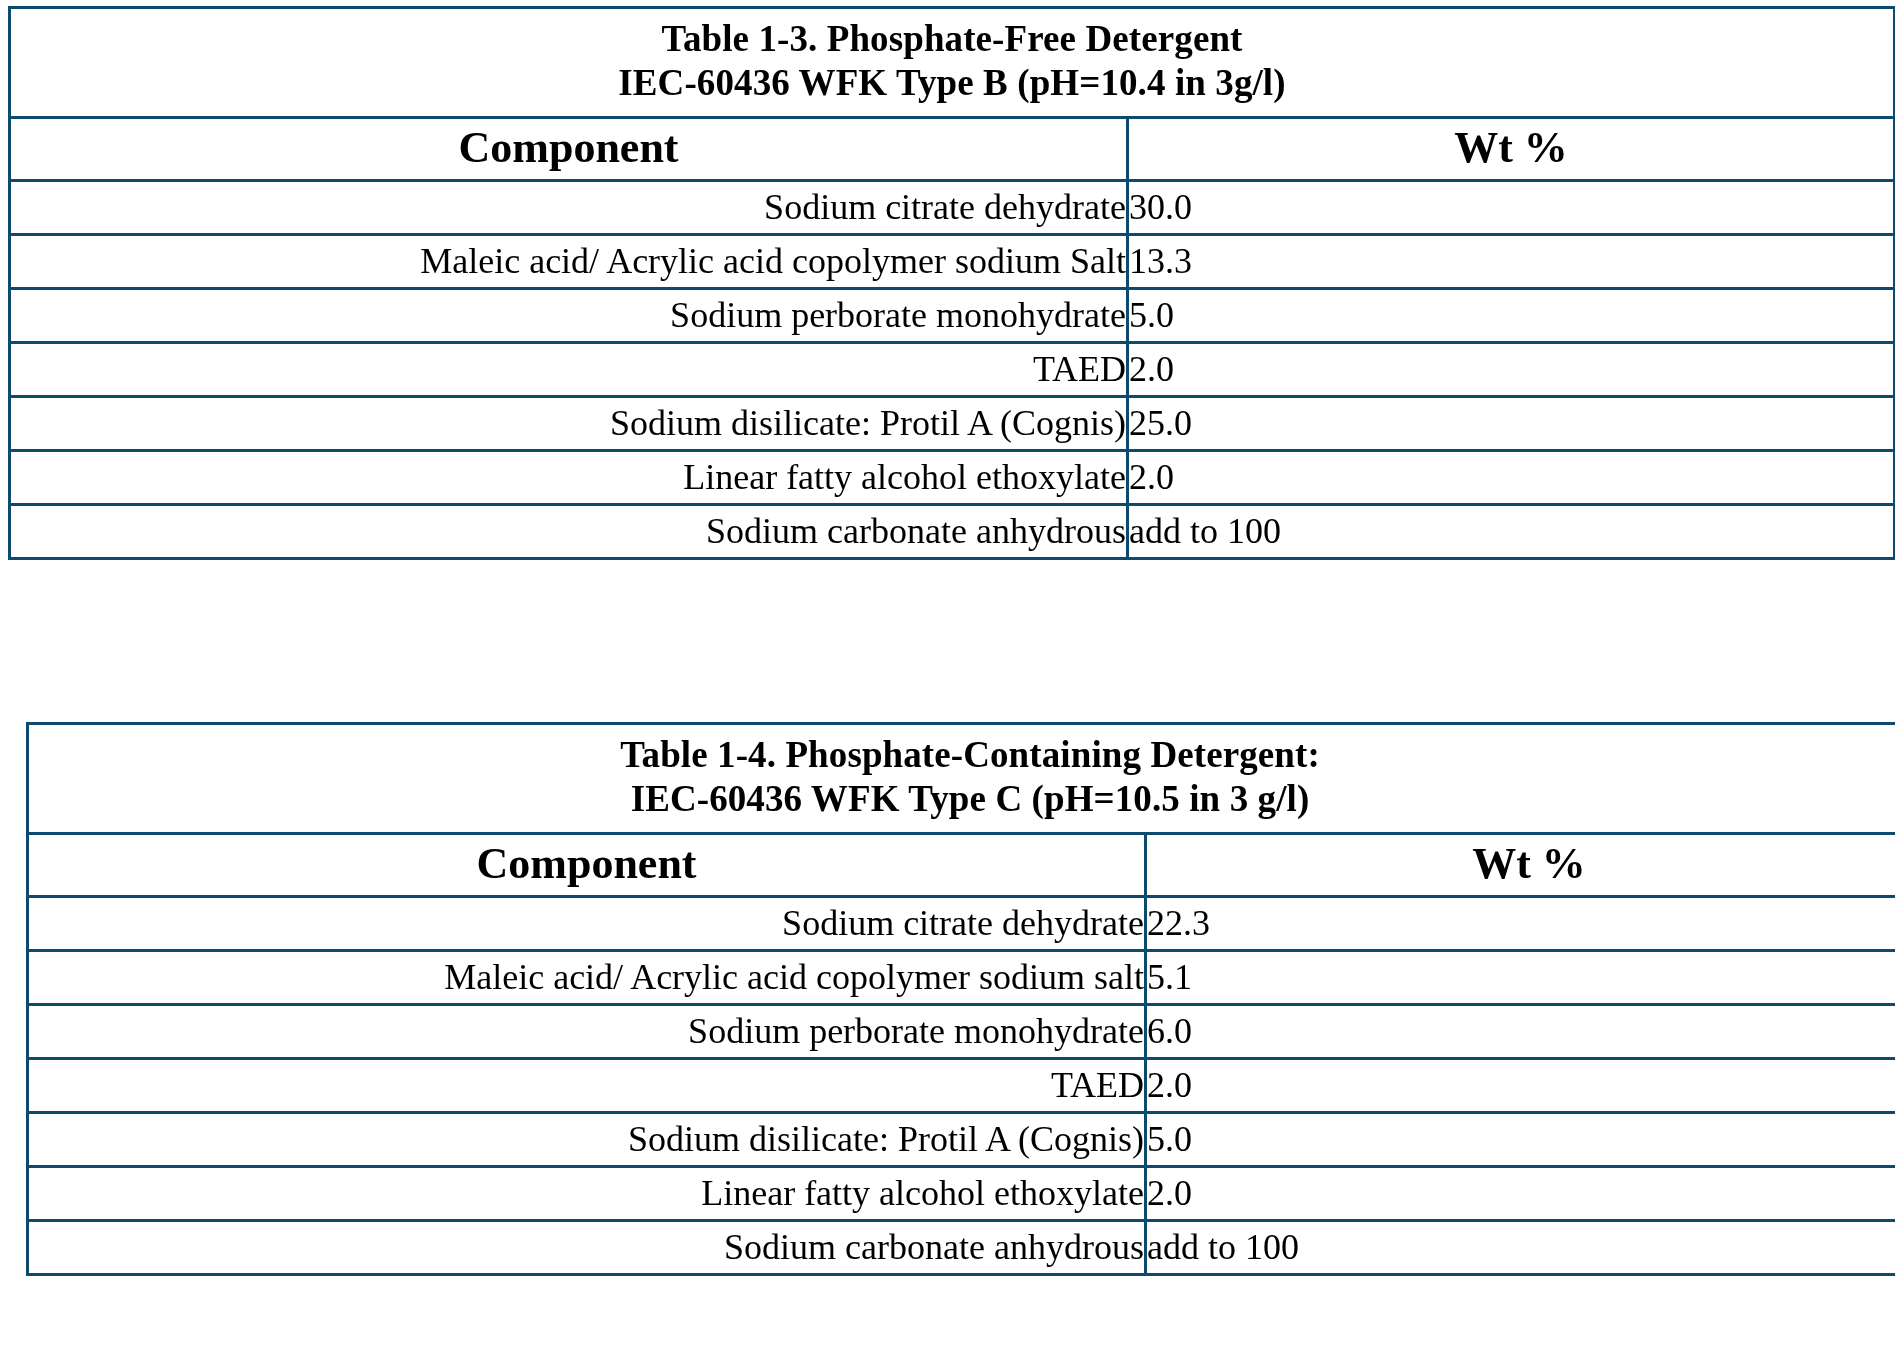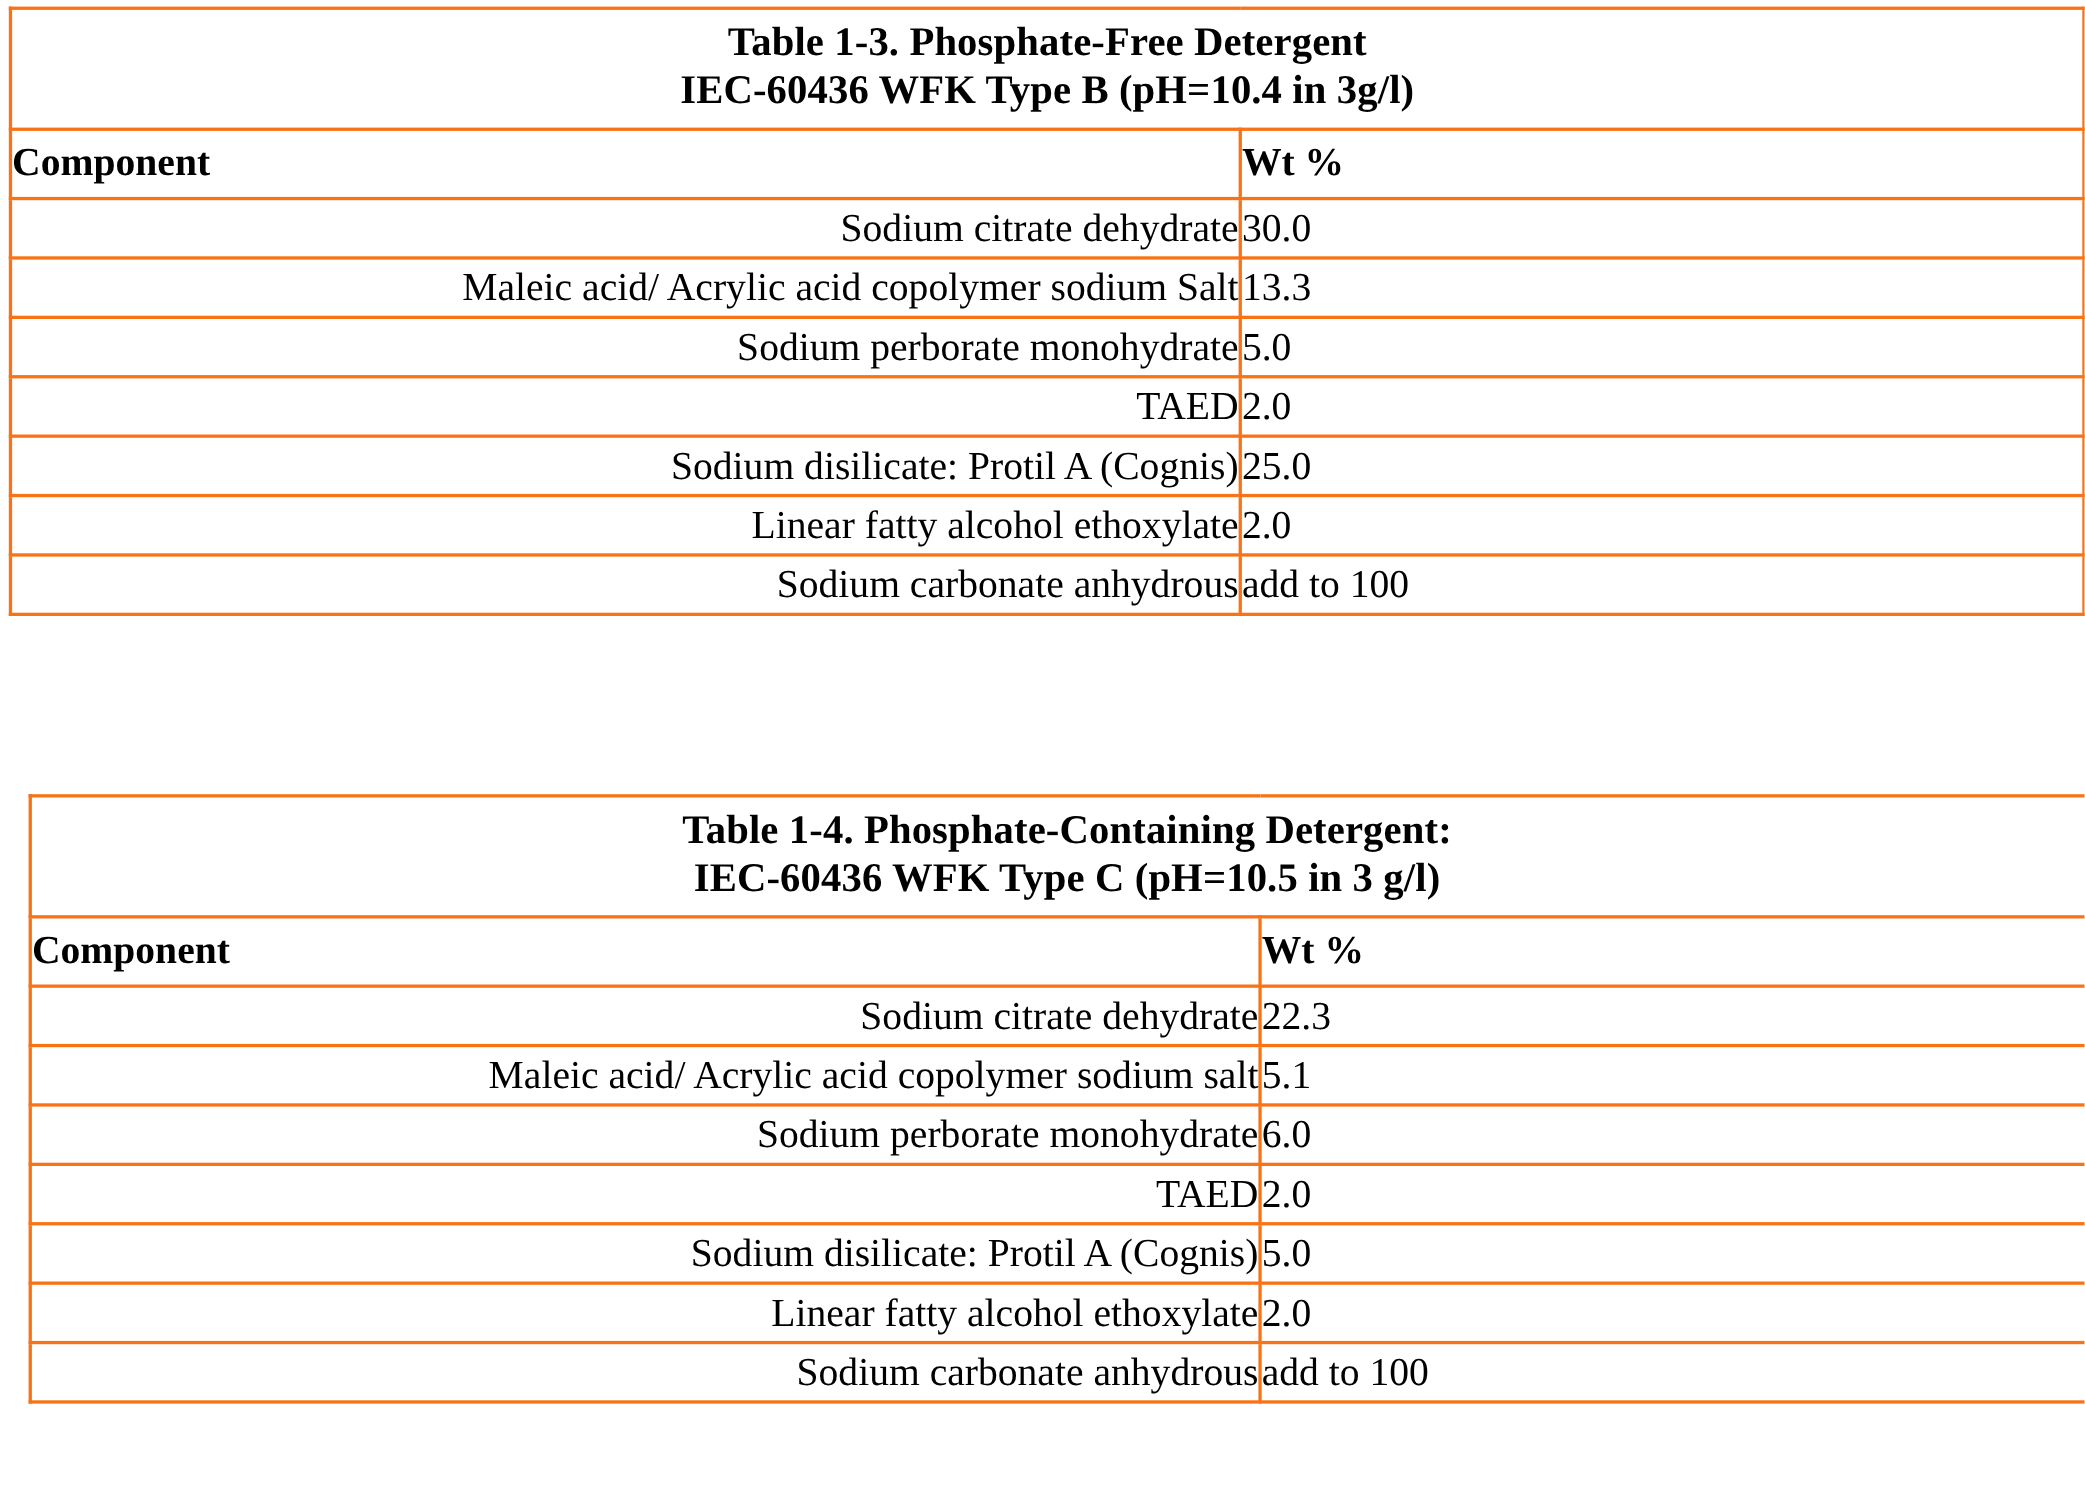--- a/index.html
+++ b/index.html
@@ -22,21 +22,21 @@
   }
 
   
   .doc-table {
     position: absolute;
     border-collapse: collapse;
     table-layout: fixed;
     background: #ffffff;
   }
   .doc-table td {
-    border: 3px solid #f97316;
+    border: 3px solid #0c4a6e;
     padding: 0;
     vertical-align: middle;
     background: #ffffff;
   }
 
   
   .tbl-title {
     text-align: center;
     font-weight: bold;
     font-size: 37px;
@@ -44,23 +44,23 @@
     padding: 8px 10px 12px 10px !important;
     letter-spacing: 0.1px;
   }
   .tbl-title .ttl-line {
     display: block;
     white-space: nowrap;
   }
 
   
   .col-head {
-    text-align: left;
+    text-align: center;
     font-weight: bold;
-    font-size: 36px;
+    font-size: 44px;
     height: 56px;
     padding-bottom: 4px !important;
   }
 
   
   .cell-component {
     text-align: right;
     font-size: 36px;
     height: 49px;
     padding-left: 18px !important;

